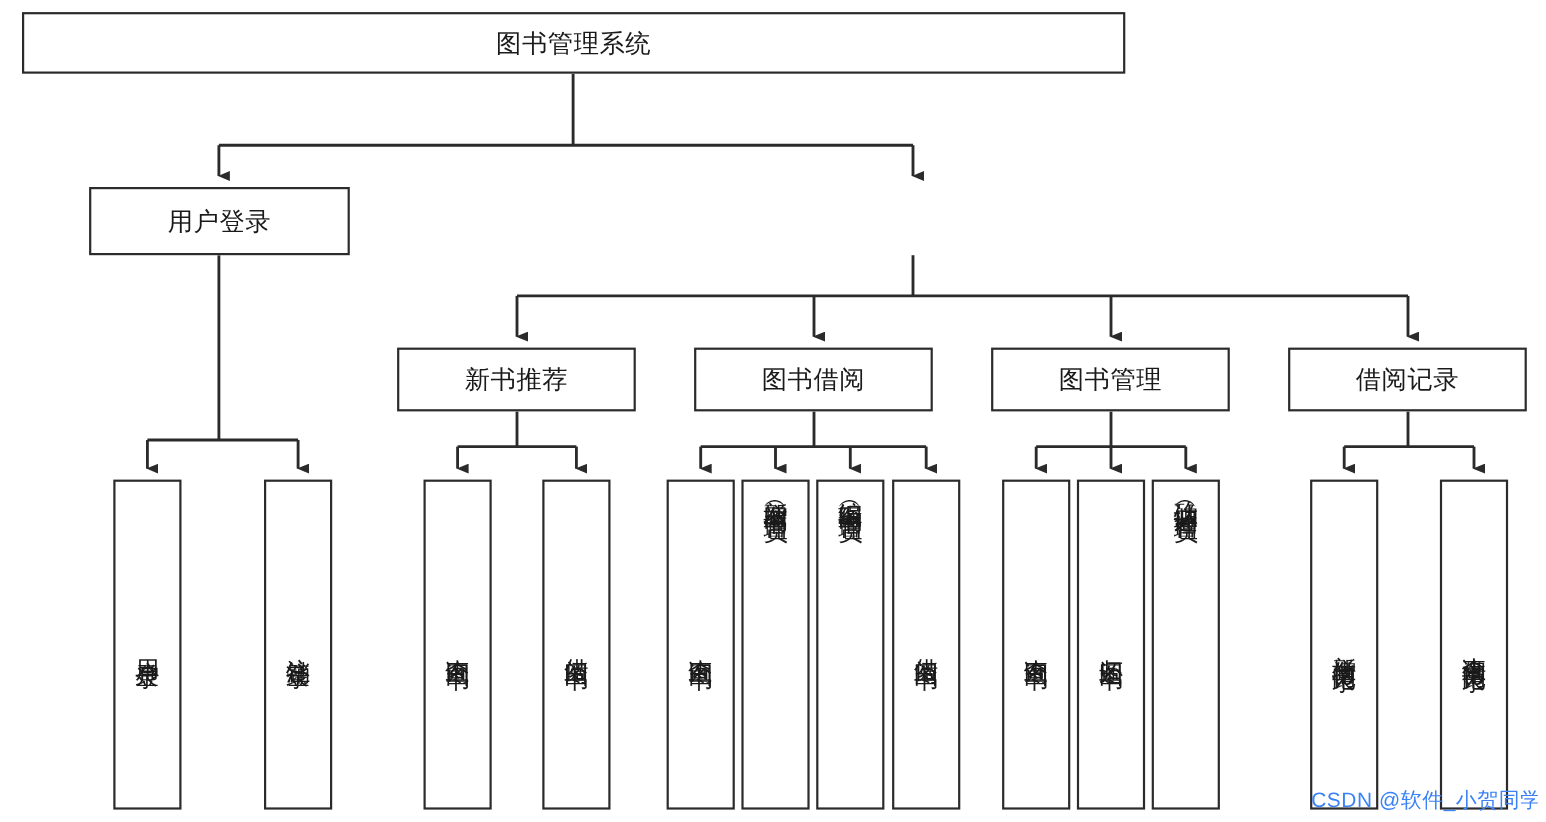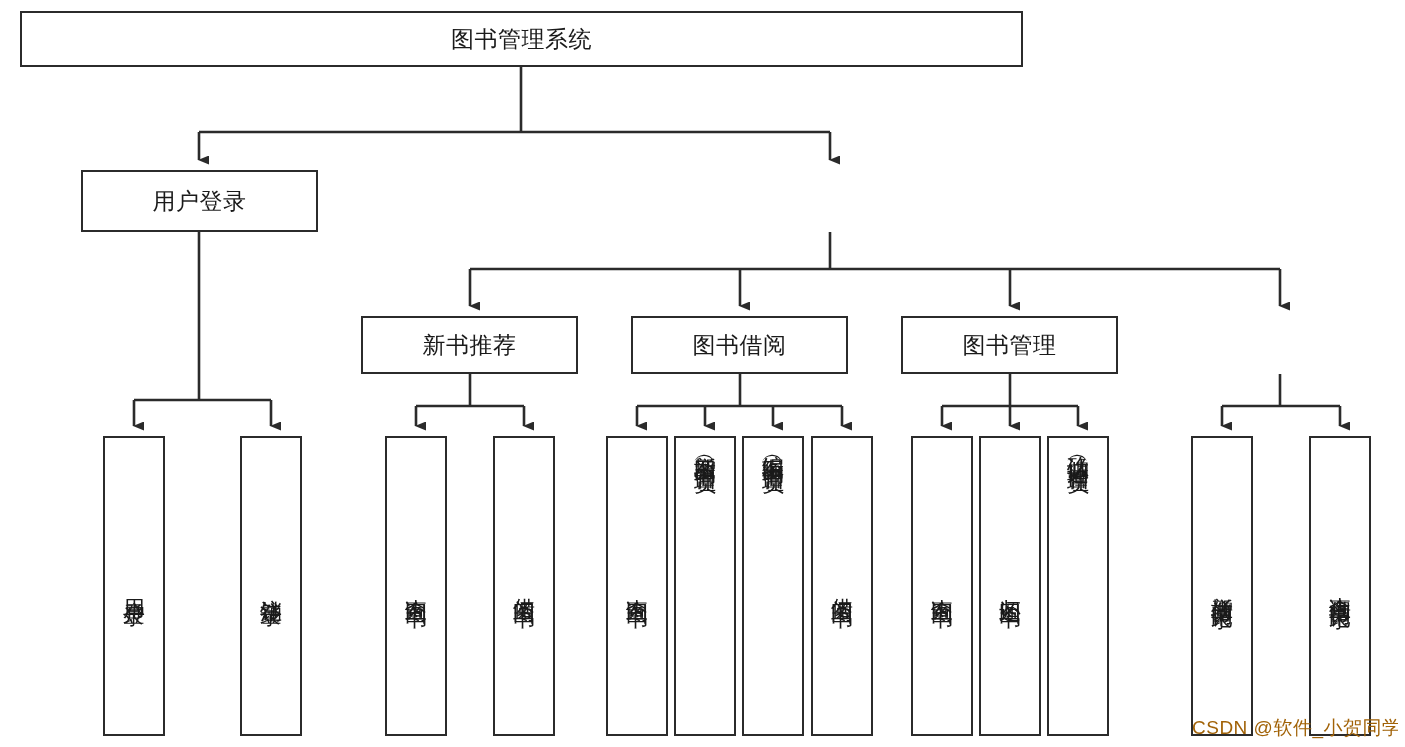--- a/index.html
+++ b/index.html
@@ -52,21 +52,21 @@
     font-size: 22px;
     letter-spacing: 2.5px;
     line-height: 1;
   }
   .leaf.centered {
     align-items: center;
   }
   .watermark {
     position: absolute;
     font-size: 19px;
-    color: #a16207;
+    color: #3b82f6;
     white-space: nowrap;
     letter-spacing: 0.5px;
     pointer-events: none;
   }
 </style>
 </head>
 <body>
 
 <div id="diagram-root">
 
@@ -136,20 +136,23 @@
   </div>
 
   <div class="node" style="left:631px; top:316px; width:217px; height:58px;">
     <span class="node-label">图书借阅</span>
   </div>
 
   <div class="node" style="left:901px; top:316px; width:217px; height:58px;">
     <span class="node-label">图书管理</span>
   </div>
 
+  <div class="node" style="left:1171px; top:316px; width:217px; height:58px;">
+    <span class="node-label">借阅记录</span>
+  </div>
 
   <div class="node leaf centered" style="left:103px; top:436px; width:62px; height:300px;">
     <span class="node-label">用户登录</span>
   </div>
 
   <div class="node leaf centered" style="left:240px; top:436px; width:62px; height:300px;">
     <span class="node-label">注销登录</span>
   </div>
 
   <div class="node leaf centered" style="left:385px; top:436px; width:62px; height:300px;">

